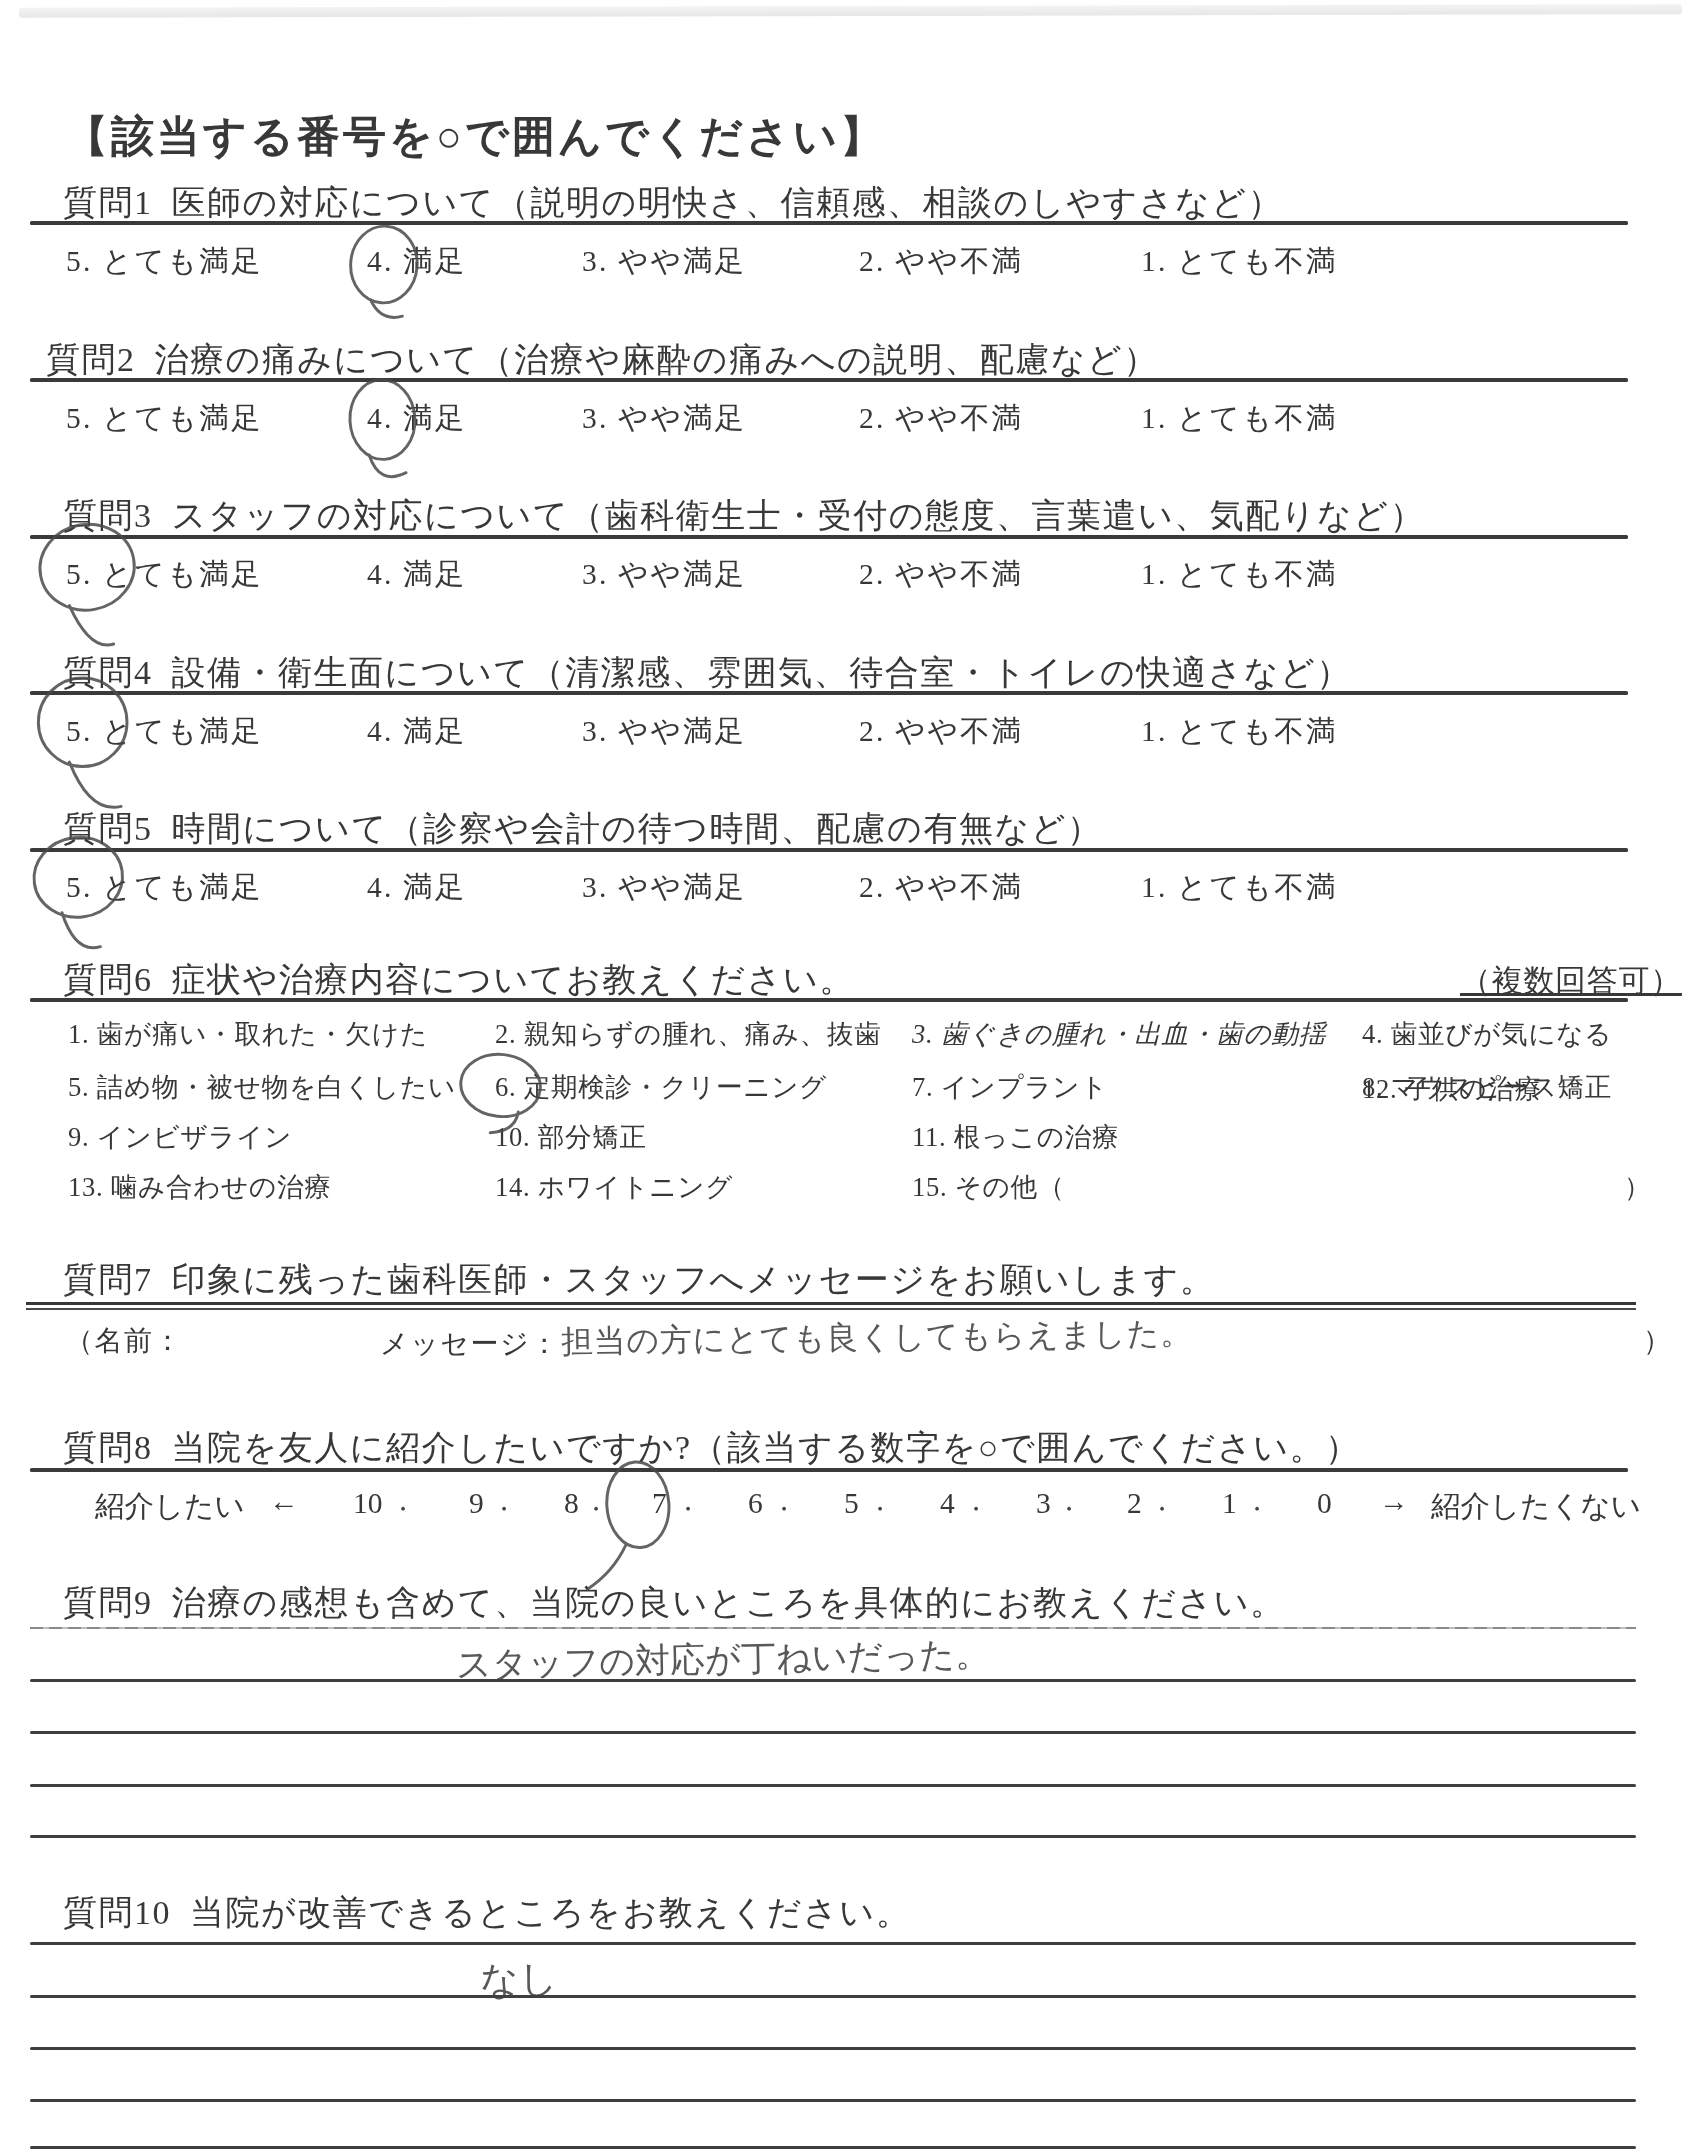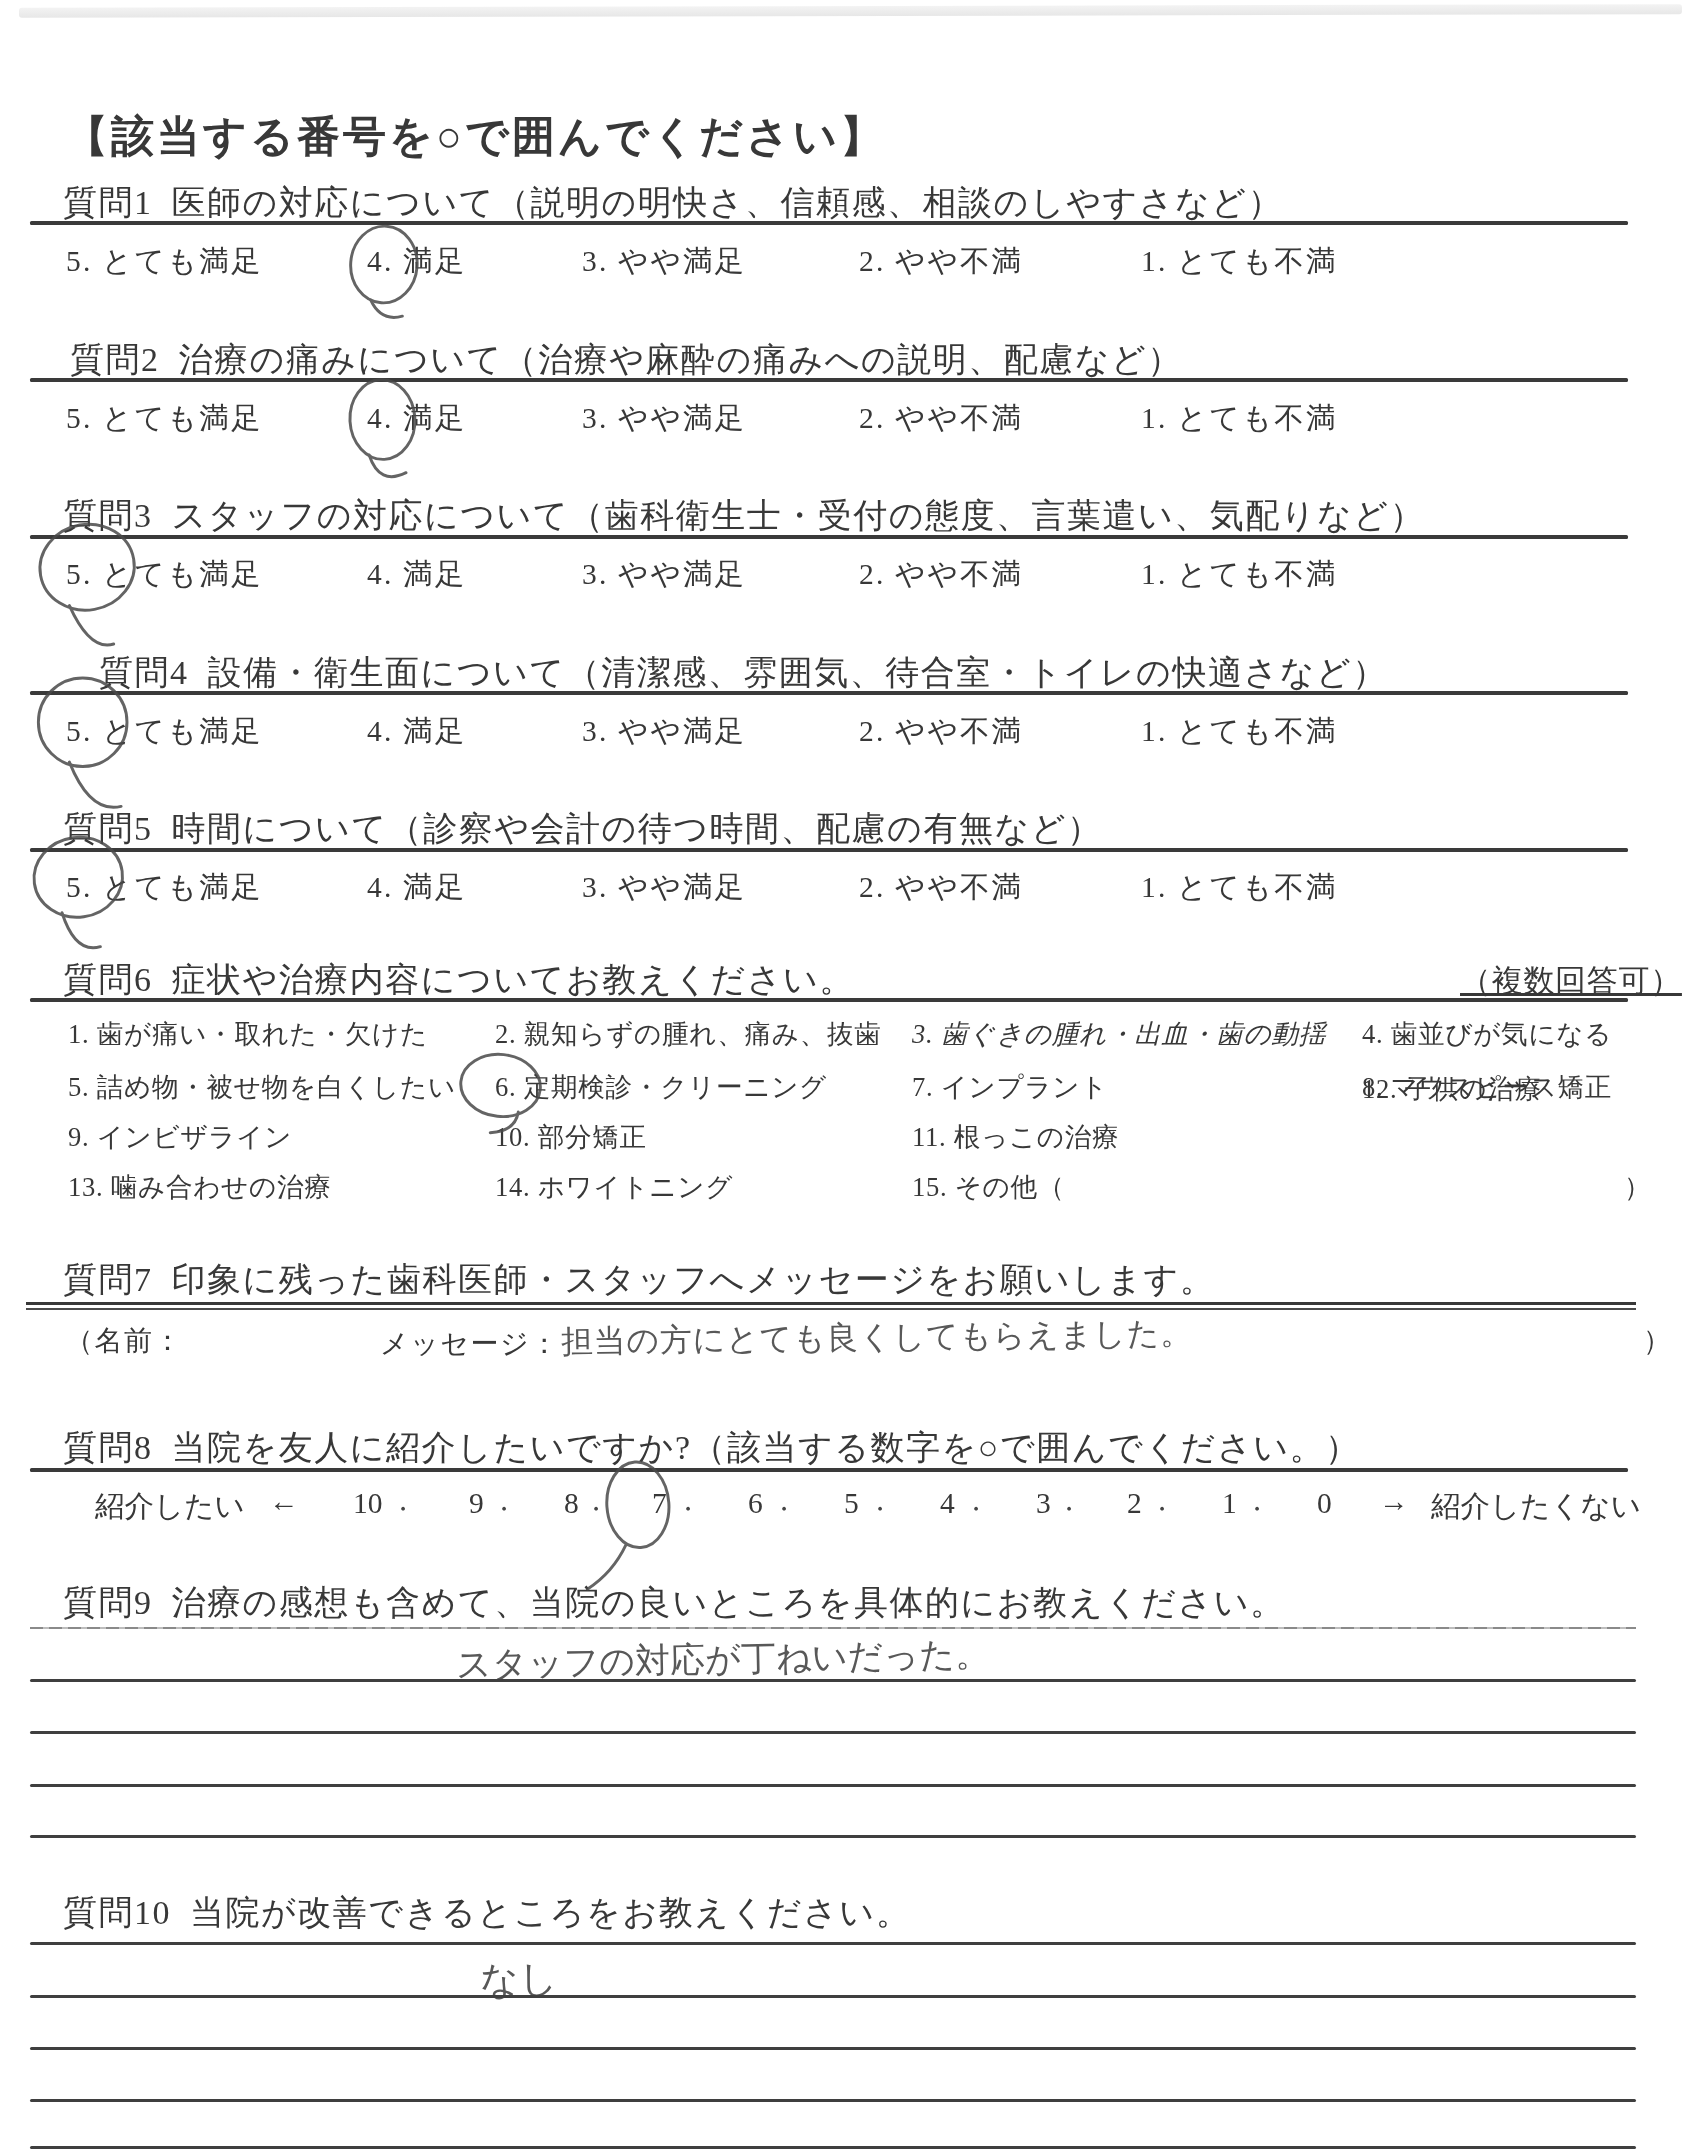--- a/index.html
+++ b/index.html
@@ -44,41 +44,41 @@
   <div class="abs qhead" style="left:63px;top:180px;">
     <span class="qlabel">質問1</span><span>医師の対応について（説明の明快さ、信頼感、相談のしやすさなど）</span>
   </div>
   <div class="rule" style="top:221px;"></div>
   <span class="abs opt" style="left:66px;top:242px;">5. とても満足</span>
   <span class="abs opt" style="left:367px;top:242px;">4. 満足</span>
   <span class="abs opt" style="left:582px;top:242px;">3. やや満足</span>
   <span class="abs opt" style="left:859px;top:242px;">2. やや不満</span>
   <span class="abs opt" style="left:1141px;top:242px;">1. とても不満</span>
 
-  <div class="abs qhead" style="left:70px;top:337px;">
+  <div class="abs qhead" style="left:46px;top:337px;">
     <span class="qlabel">質問2</span><span>治療の痛みについて（治療や麻酔の痛みへの説明、配慮など）</span>
   </div>
   <div class="rule" style="top:378px;"></div>
   <span class="abs opt" style="left:66px;top:399px;">5. とても満足</span>
   <span class="abs opt" style="left:367px;top:399px;">4. 満足</span>
   <span class="abs opt" style="left:582px;top:399px;">3. やや満足</span>
   <span class="abs opt" style="left:859px;top:399px;">2. やや不満</span>
   <span class="abs opt" style="left:1141px;top:399px;">1. とても不満</span>
 
   <div class="abs qhead" style="left:63px;top:493px;">
     <span class="qlabel">質問3</span><span>スタッフの対応について（歯科衛生士・受付の態度、言葉遣い、気配りなど）</span>
   </div>
   <div class="rule" style="top:535px;"></div>
   <span class="abs opt" style="left:66px;top:555px;">5. とても満足</span>
   <span class="abs opt" style="left:367px;top:555px;">4. 満足</span>
   <span class="abs opt" style="left:582px;top:555px;">3. やや満足</span>
   <span class="abs opt" style="left:859px;top:555px;">2. やや不満</span>
   <span class="abs opt" style="left:1141px;top:555px;">1. とても不満</span>
 
-  <div class="abs qhead" style="left:63px;top:650px;margin-left:36px;">
+  <div class="abs qhead" style="left:63px;top:650px;">
     <span class="qlabel">質問4</span><span>設備・衛生面について（清潔感、雰囲気、待合室・トイレの快適さなど）</span>
   </div>
   <div class="rule" style="top:691px;"></div>
   <span class="abs opt" style="left:66px;top:712px;">5. とても満足</span>
   <span class="abs opt" style="left:367px;top:712px;">4. 満足</span>
   <span class="abs opt" style="left:582px;top:712px;">3. やや満足</span>
   <span class="abs opt" style="left:859px;top:712px;">2. やや不満</span>
   <span class="abs opt" style="left:1141px;top:712px;">1. とても不満</span>
 
   <div class="abs qhead" style="left:63px;top:806px;">

